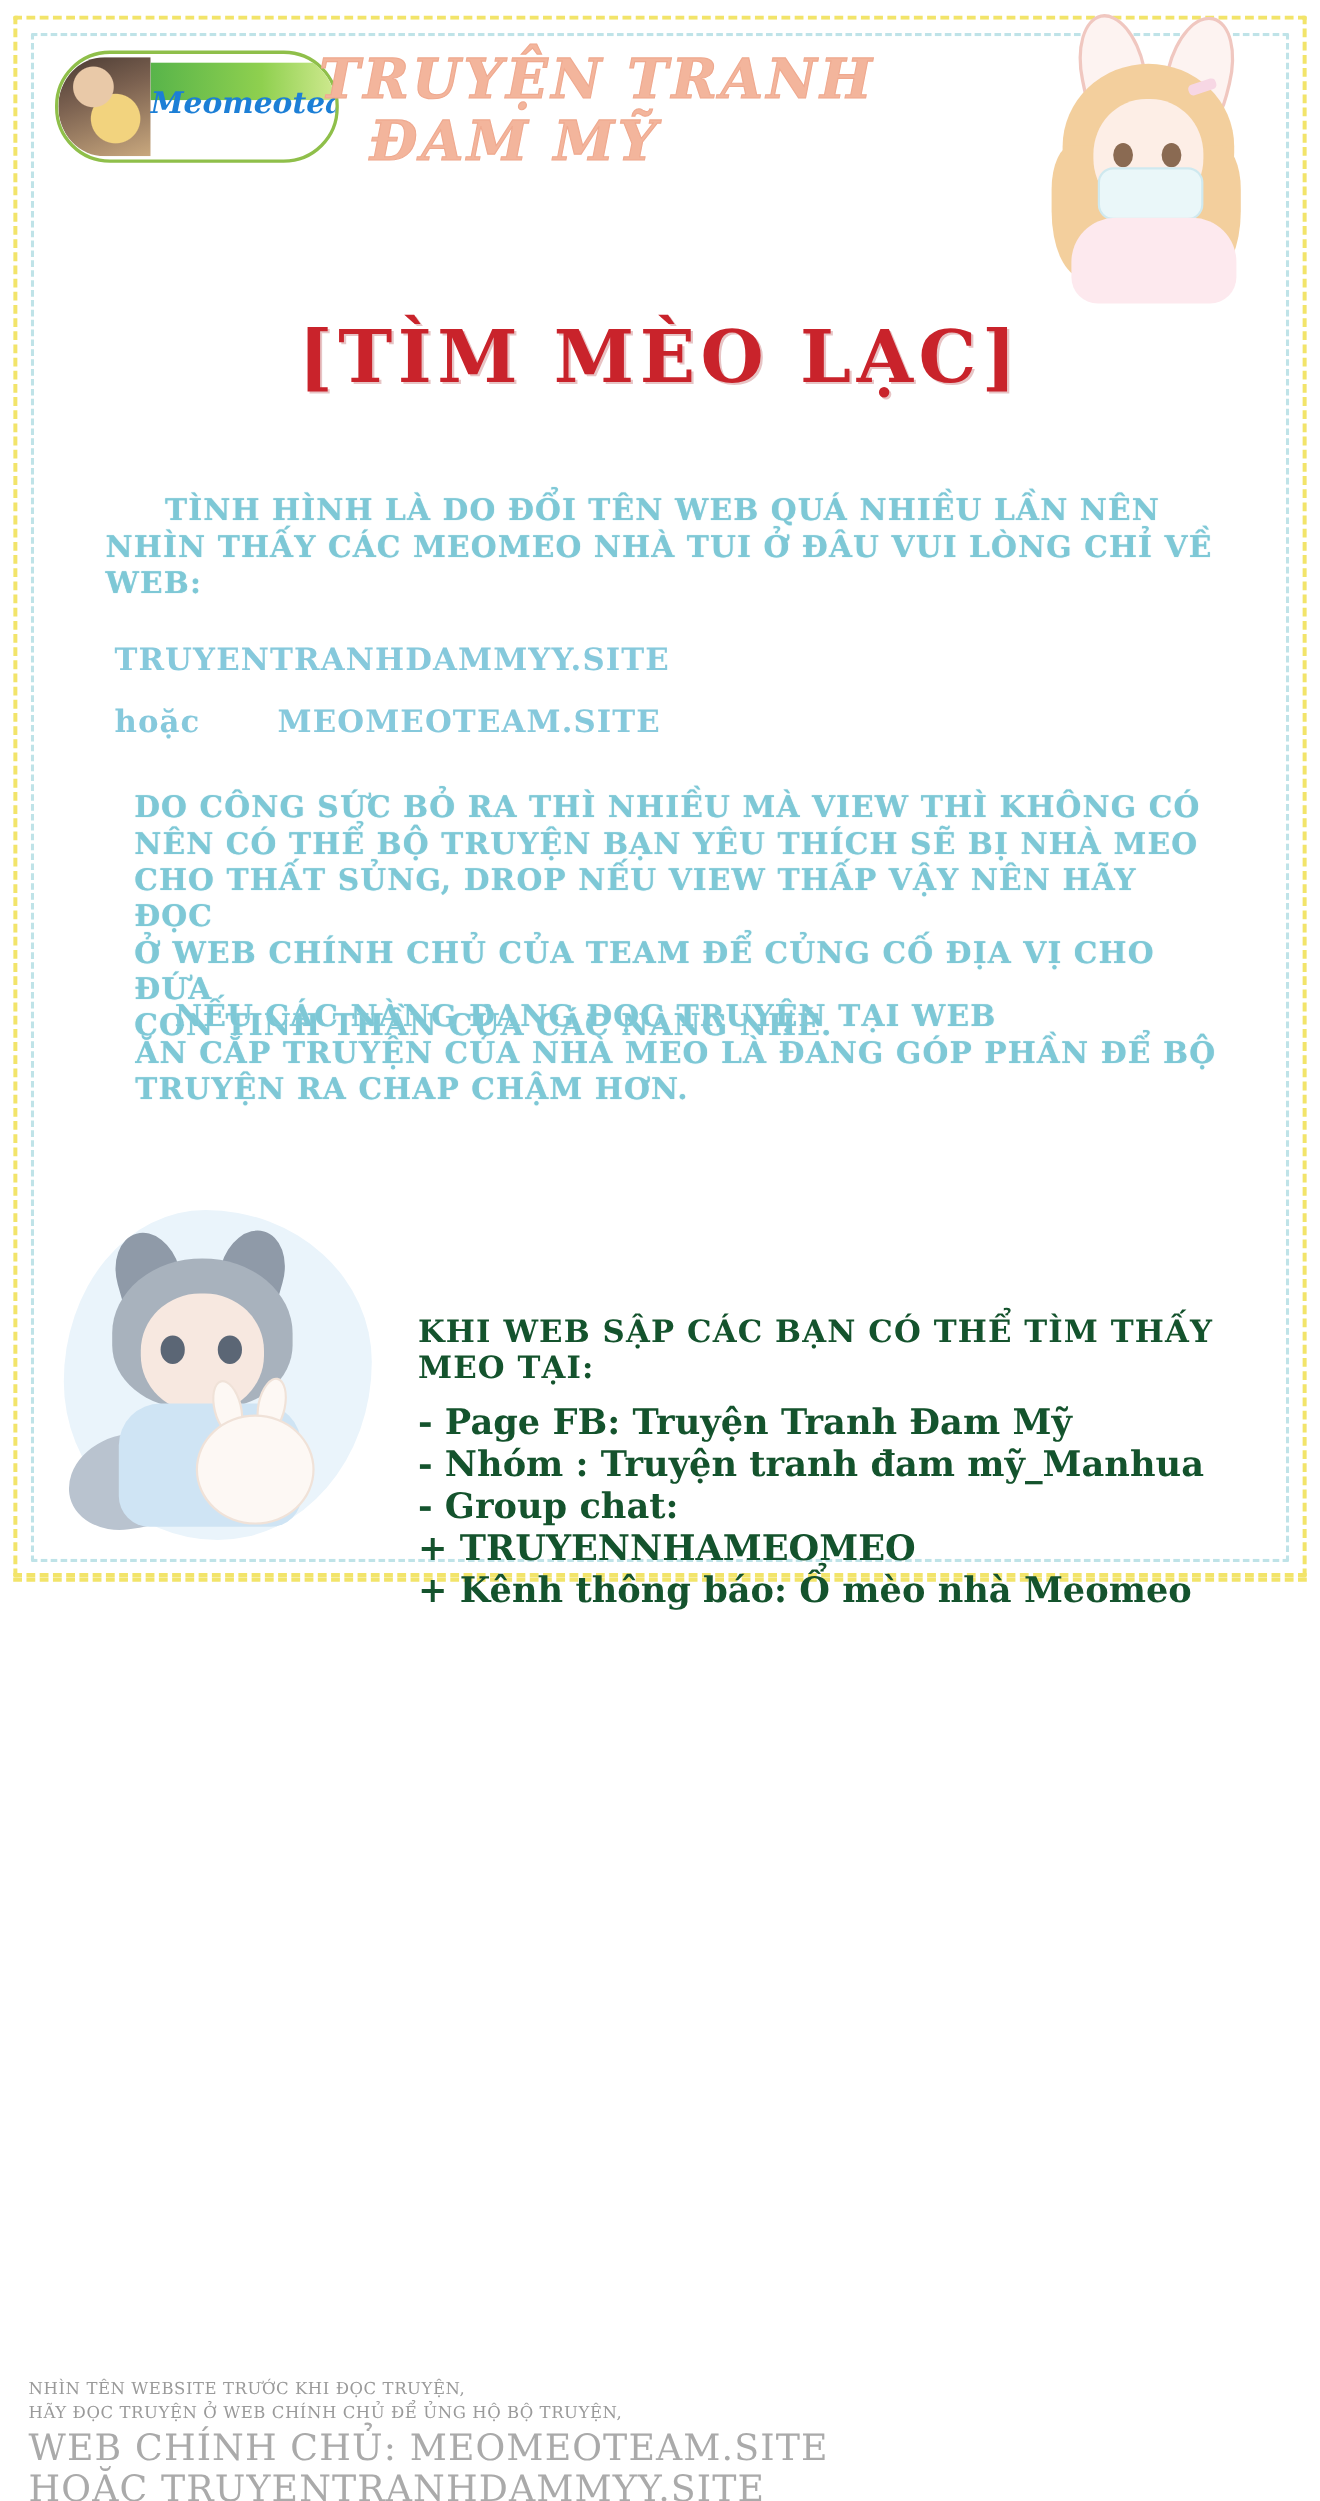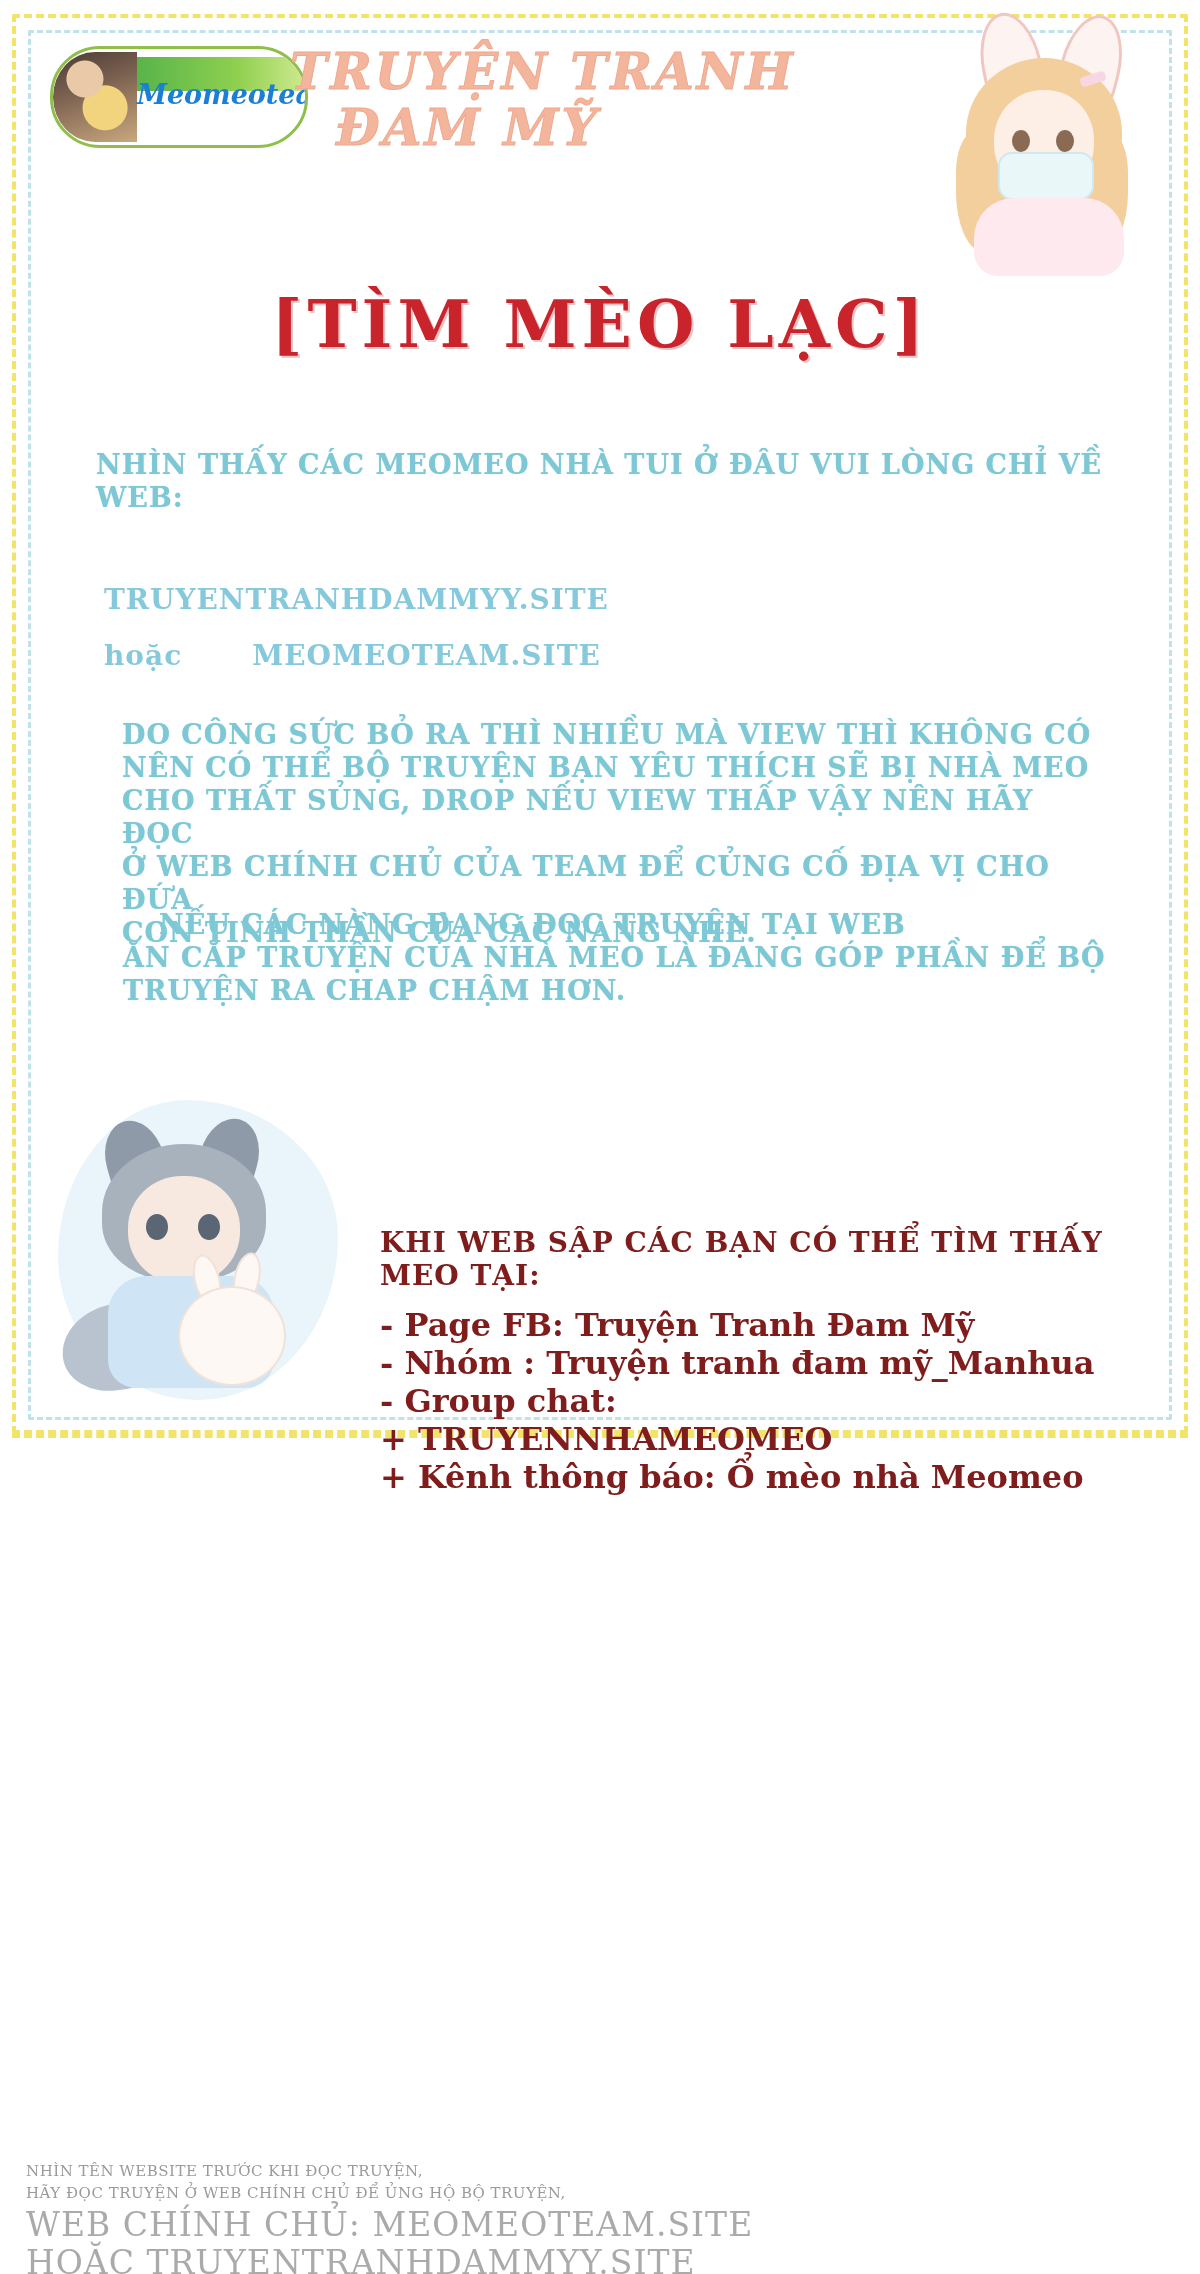--- a/index.html
+++ b/index.html
@@ -370,24 +370,24 @@
     height: 86px;
     background: #b9c3cf;
     border-radius: 60% 40% 50% 50%;
     transform: rotate(-8deg);
   }
 
   
   .contact {
     position: absolute;
     left: 380px;
-    top: 1226px;
+    top: 1194px;
     width: 760px;
     font-family: "DejaVu Serif", serif;
-    color: #7f1d1d;
+    color: #14532d;
   }
   .contact-head {
     font-size: 28px;
     font-weight: bold;
     letter-spacing: 1px;
     text-transform: uppercase;
     margin-bottom: 14px;
   }
   .contact-item {
     font-size: 32px;
@@ -452,20 +452,21 @@
     <div class="g-eye l"></div>
     <div class="g-eye r"></div>
     <div class="g-mask"></div>
     <div class="g-clip"></div>
     <div class="g-body"></div>
   </div>
 
   <div class="main-title">[TÌM MÈO LẠC]</div>
 
   <div class="para para-1">
+    <div class="l1">TÌNH HÌNH LÀ DO ĐỔI TÊN WEB QUÁ NHIỀU LẦN NÊN</div>
     <div>NHÌN THẤY CÁC MEOMEO NHÀ TUI Ở ĐÂU VUI LÒNG CHỈ VỀ</div>
     <div>WEB:</div>
   </div>
 
   <div class="site-lines">
     <div class="row1">TRUYENTRANHDAMMYY.SITE</div>
     <div class="row2">
       <span class="hoac">hoặc</span>
       <span>MEOMEOTEAM.SITE</span>
     </div>

